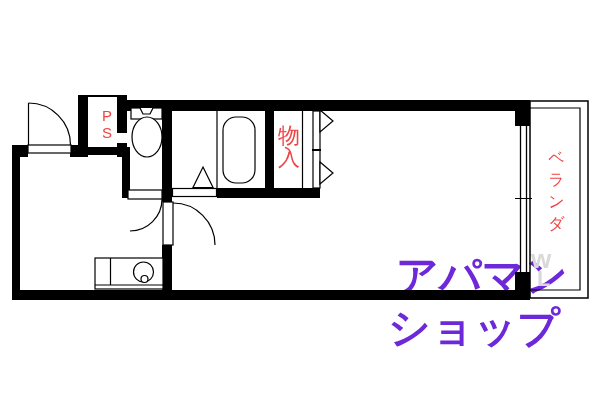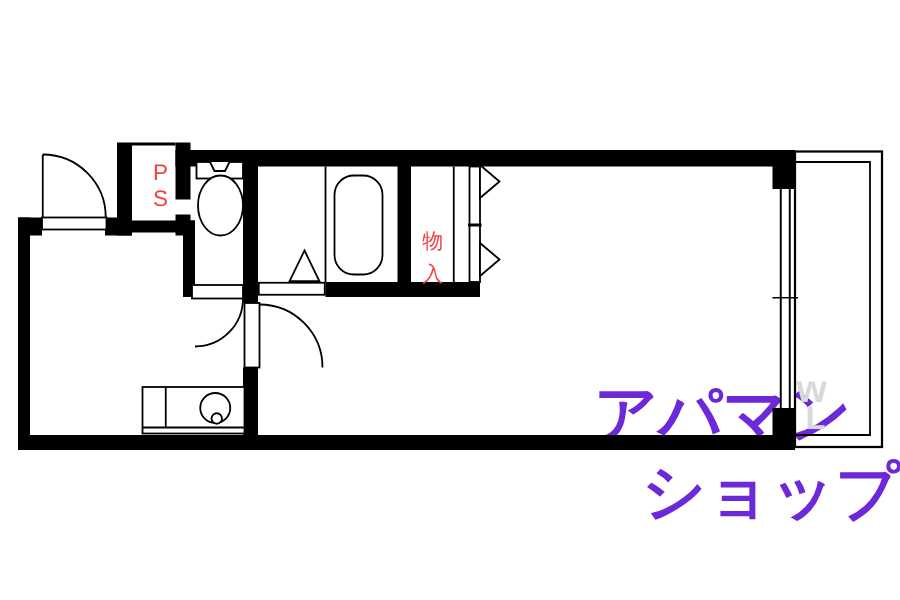--- a/index.html
+++ b/index.html
@@ -5,26 +5,26 @@
   html,body{margin:0;padding:0;background:#fff;}
   #canvas{
     position:relative;width:600px;height:400px;background:#ffffff;
     font-family:"Liberation Sans","DejaVu Sans",sans-serif;
     overflow:hidden;
   }
   #plan-svg{position:absolute;left:0;top:0;z-index:2;}
   .lbl{position:absolute;z-index:3;color:#ef4444;}
   .lbl-entrance{left:26px;top:160px;font-size:20px;letter-spacing:6px;white-space:nowrap;}
   .lbl-ps{left:99px;top:107px;width:16px;font-size:15px;line-height:17px;word-break:break-all;text-align:center;}
-  .lbl-storage{left:278px;top:125px;width:21px;font-size:14px;line-height:22px;word-break:break-all;text-align:center;margin-top:24px;}
+  .lbl-storage{left:278px;top:125px;width:21px;font-size:22px;line-height:22px;word-break:break-all;text-align:center;}
   .lbl-room{left:322px;top:195px;font-size:21px;letter-spacing:7px;white-space:nowrap;}
   .lbl-veranda{left:547px;top:147px;width:19px;font-size:16px;line-height:22px;word-break:break-all;text-align:center;}
   .wm{position:absolute;z-index:1;font-weight:bold;color:#6d28d9;white-space:nowrap;}
   .wm-line1{left:396px;top:248px;font-size:42px;}
-  .wm-line2{left:388px;top:300px;font-size:42px;margin-left:40px;}
+  .wm-line2{left:388px;top:300px;font-size:42px;}
   .wm-mark-top{left:531px;top:244px;font-size:26px;color:#d9d9d9;}
   .wm-mark-bottom{left:537px;top:266px;font-size:22px;color:#d9d9d9;}
 </style>
 </head>
 <body>
 
 <div id="canvas">
 
   <div class="wm wm-line1">アパマン</div>
   <div class="wm wm-line2">ショップ</div>
@@ -104,14 +104,15 @@
     </g>
 
     <g stroke="#000000" fill="none">
       <rect x="530" y="101" width="58" height="197" stroke-width="1.5"></rect>
       <path d="M530,108 L580,108 L580,290 L530,290" stroke-width="1.2"></path>
     </g>
   </svg>
 
   <div class="lbl lbl-ps">PS</div>
   <div class="lbl lbl-storage">物入</div>
+  <div class="lbl lbl-veranda">ベランダ</div>
 
 </div>
 
 </body></html>

